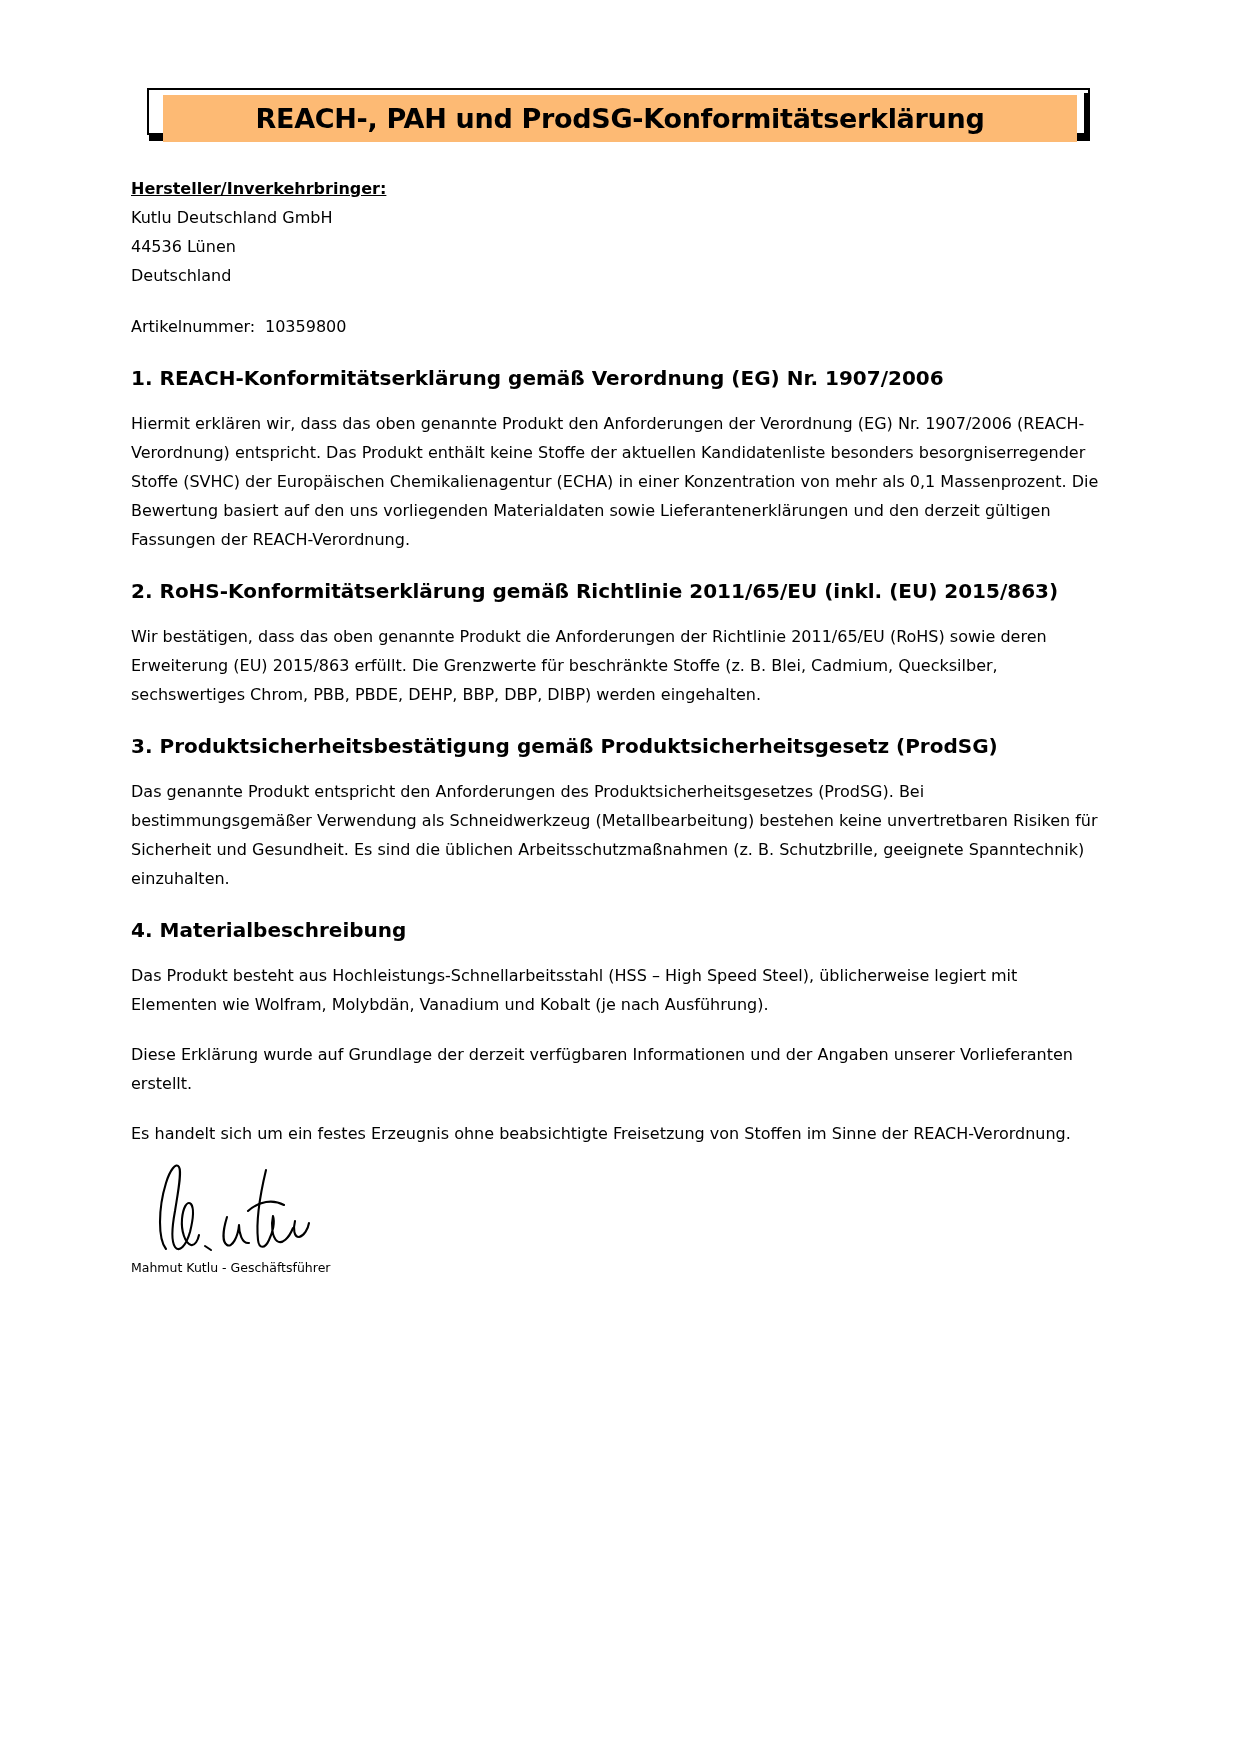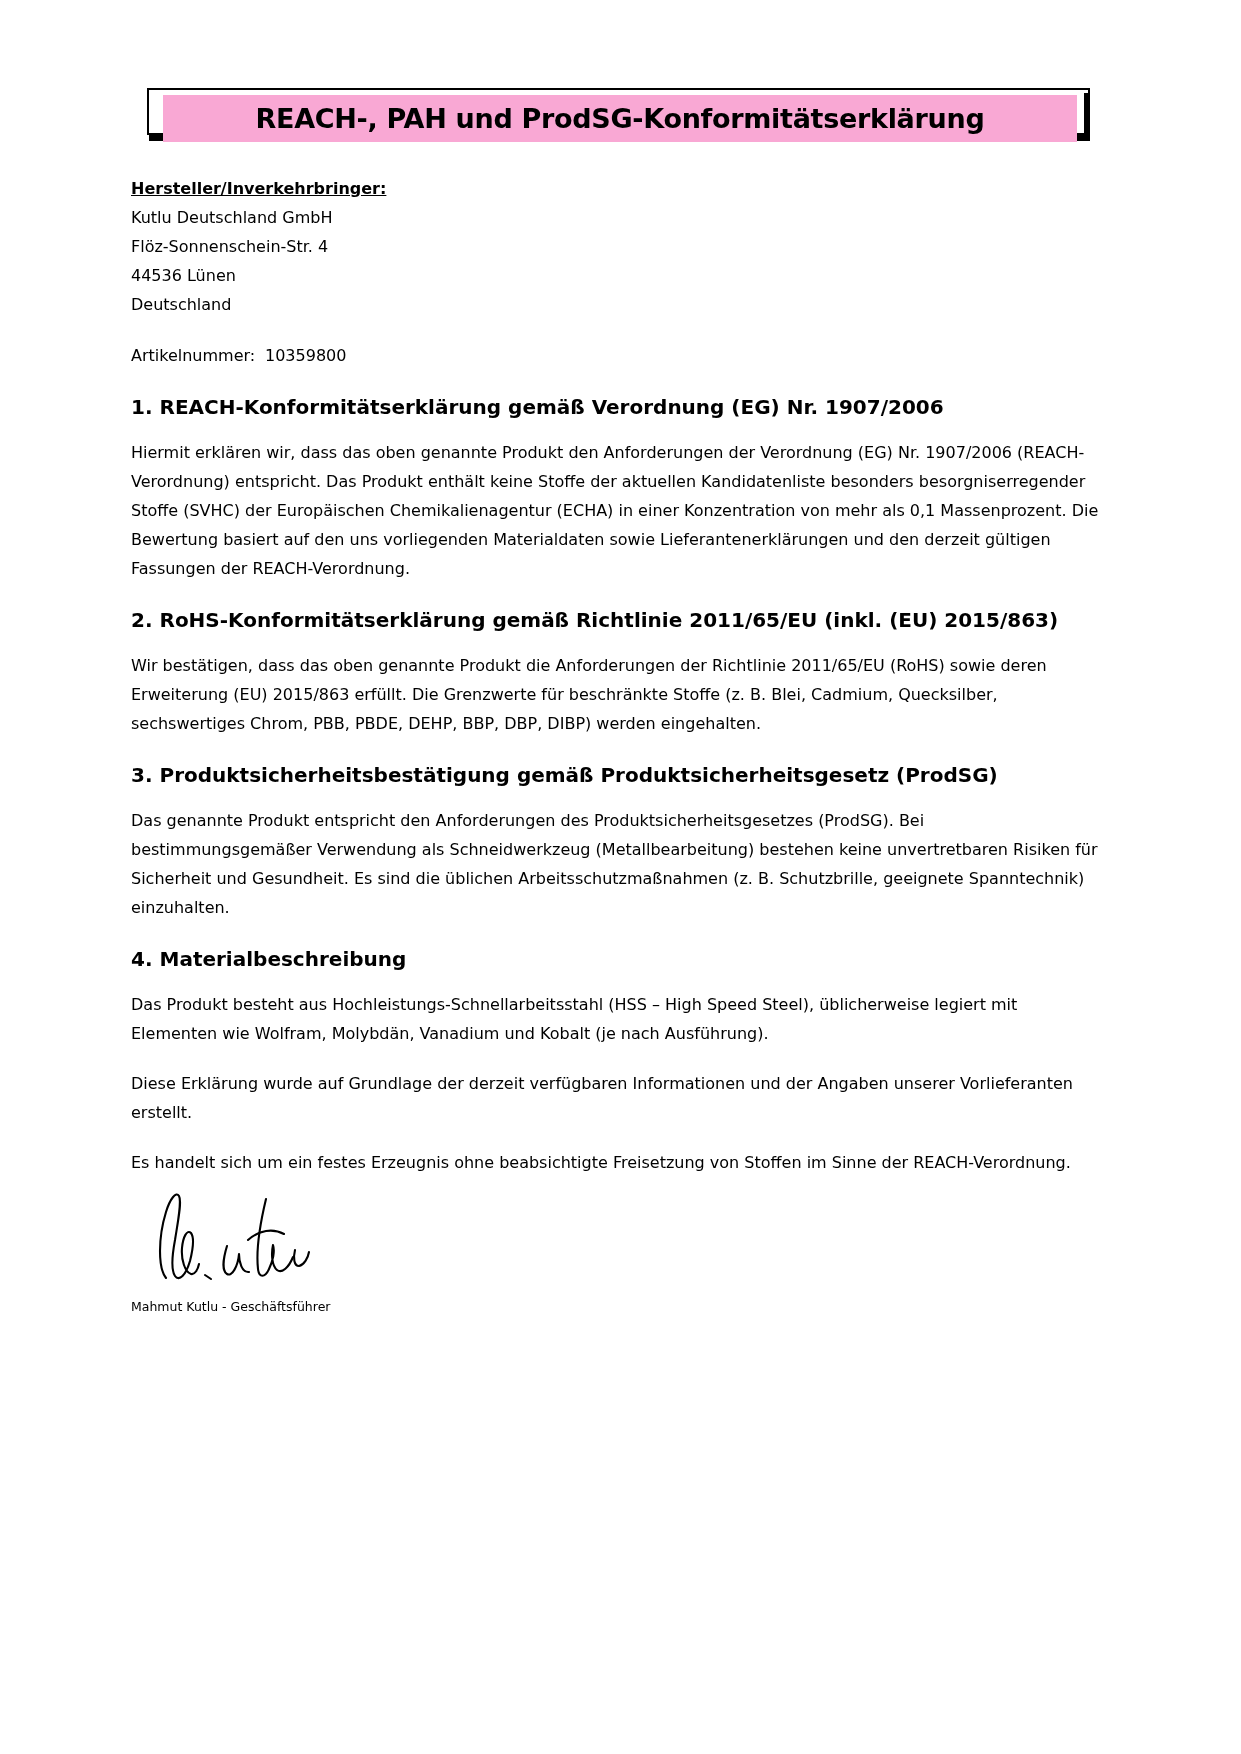--- a/index.html
+++ b/index.html
@@ -46,21 +46,21 @@
     position: absolute;
     left: 937px; top: 5px;
     width: 6px; height: 48px;
     background: #000;
     z-index: 1;
   }
   .titlebox .graybg {
     position: absolute;
     left: 16px; top: 7px;
     width: 914px; height: 47px;
-    background: #f9a8d4;
+    background: #fdba74;
     z-index: 2;
     display: flex;
     align-items: center;
     justify-content: center;
   }
   .doc-title {
     margin: 0;
     font-size: 27px;
     font-weight: bold;
     letter-spacing: -0.3px;
@@ -82,41 +82,40 @@
   .sec-heading {
     font-size: 20px;
     font-weight: bold;
     margin: 26px 0 20px 0;
     line-height: 22px;
   }
 
   .small { font-size: 12.5px; line-height: 17px; }
   .place-date { margin-top: 14px; }
   .signature-svg { display: block; margin: -10px 0 0 22px; }
-  .signer { margin-top: 14px; }
+  .signer { margin-top: 4px; }
 </style>
 </head>
 <body>
 
 <div class="page">
   <div class="content">
 
     <div class="titlebox">
       <div class="frame"></div>
       <div class="shadow-b"></div>
       <div class="shadow-r"></div>
       <div class="graybg">
         <h1 class="doc-title">REACH-, PAH und ProdSG-Konformitätserklärung</h1>
       </div>
     </div>
 
     <div class="mfg-block">
       <p class="mfg-label line">Hersteller/Inverkehrbringer:</p>
       <p class="line">Kutlu Deutschland GmbH</p>
-      <p class="line">Flöz-Sonnenschein-Str. 4</p>
       <p class="line">44536 Lünen</p>
       <p class="line">Deutschland</p>
     </div>
 
     <div class="product-block">
       <div class="kv-row line">
         <span class="lbl">Artikelnummer:</span>
         <span class="val">10359800</span>
       </div>
     </div>

